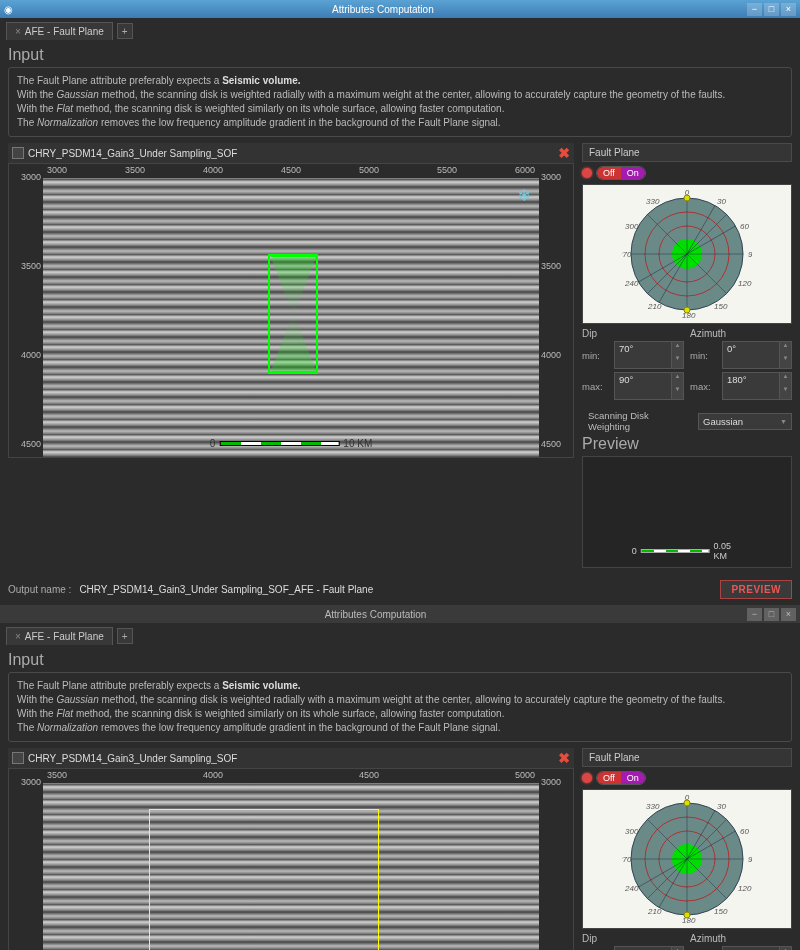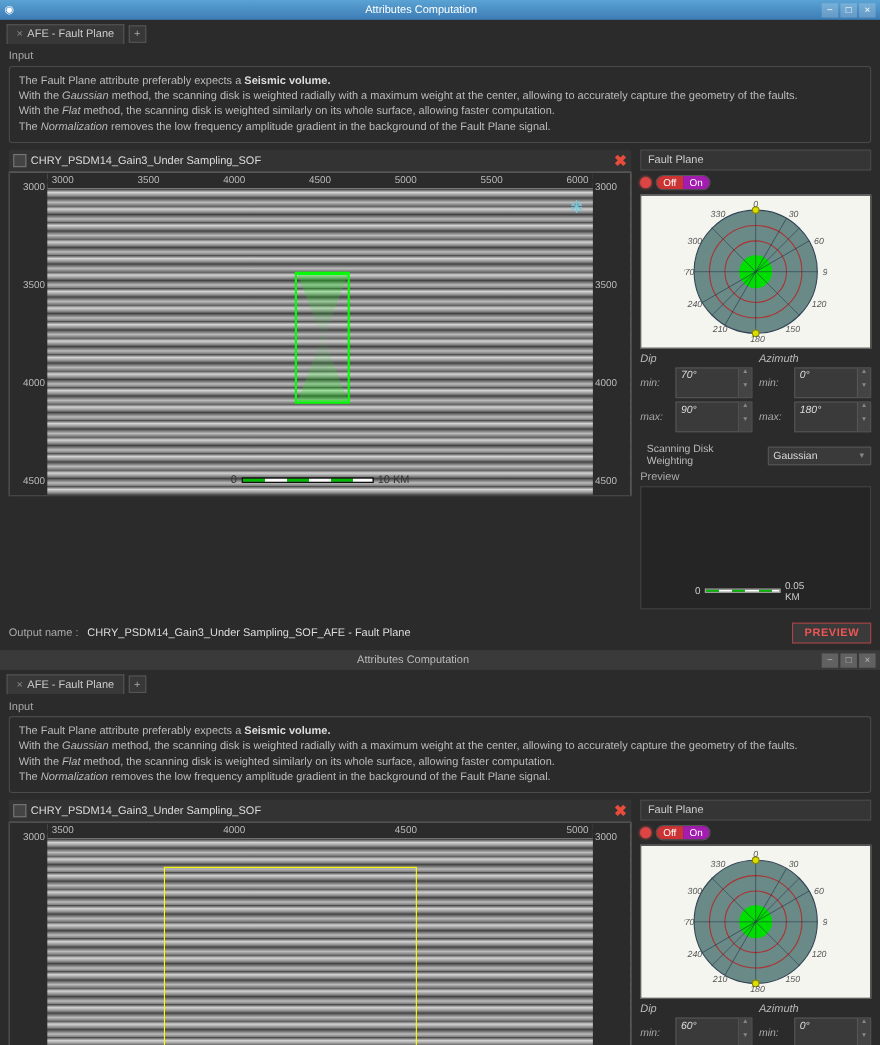--- a/index.html
+++ b/index.html
@@ -9,21 +9,21 @@
 .titlebar .title { flex: 1; text-align: center; }
 .titlebar .win-btns { display: flex; gap: 2px; }
 .titlebar .win-btn { width: 15px; height: 13px; background: rgba(255,255,255,0.2); display: flex; align-items: center; justify-content: center; cursor: pointer; font-size: 9px; }
 .titlebar.dark { background: #3a3a3a; color: #bbb; }
 .window { background: #2b2b2b; }
 .tabs { display: flex; align-items: center; padding: 4px 6px 0; gap: 4px; }
 .tab { background: #383838; border: 1px solid #555; border-bottom: none; padding: 3px 8px; font-size: 10px; display: flex; align-items: center; gap: 4px; }
 .tab .close { cursor: pointer; color: #888; font-size: 10px; }
 .tab-add { background: #383838; border: 1px solid #555; width: 16px; height: 16px; display: flex; align-items: center; justify-content: center; cursor: pointer; color: #aaa; }
 .content { padding: 6px 8px; }
-.section-label { color: #aaa; font-size: 10px; margin-bottom: 3px; }
+.section-label { color: #aaa; font-size: 16px; margin-bottom: 3px; }
 .info-box { border: 1px solid #4a4a4a; border-radius: 3px; padding: 6px 8px; font-size: 10px; line-height: 1.4; color: #bbb; margin-bottom: 6px; }
 .info-box b { color: #ddd; font-weight: bold; }
 .info-box i { font-style: italic; }
 .main-row { display: flex; gap: 8px; }
 .left-panel { flex: 1; }
 .right-panel { width: 210px; }
 .viewer-header { display: flex; align-items: center; background: #333; padding: 2px 4px; gap: 4px; }
 .viewer-header .expand { width: 12px; height: 12px; border: 1px solid #777; background: #444; cursor: pointer; }
 .viewer-header .vtitle { flex: 1; font-size: 10px; color: #ddd; }
 .viewer-header .vclose { color: #e74c3c; font-size: 14px; font-weight: bold; cursor: pointer; }
@@ -45,21 +45,21 @@
 .group-title { background: #353535; padding: 3px 6px; font-size: 10px; color: #ccc; border: 1px solid #4a4a4a; }
 .toggle-row { display: flex; align-items: center; gap: 4px; padding: 4px 0; }
 .toggle { display: flex; border-radius: 8px; overflow: hidden; border: 1px solid #555; }
 .toggle span { padding: 1px 6px; font-size: 9px; }
 .toggle .off { background: #c33; color: #fff; }
 .toggle .on { background: #a21caf; color: #fff; }
 .led { width: 10px; height: 10px; border-radius: 50%; background: #d44; box-shadow: 0 0 3px #f55; }
 .compass { background: #f5f5f0; height: 140px; border: 1px solid #444; display: flex; align-items: center; justify-content: center; position: relative; }
 .compass-svg { width: 130px; height: 130px; }
 .param-row { display: flex; gap: 6px; padding: 4px 0; }
-.param-col { flex: 1; font-style: italic; }
+.param-col { flex: 1; }
 .param-col .plabel { font-size: 10px; color: #bbb; margin-bottom: 2px; }
 .spin-row { display: flex; align-items: center; gap: 4px; margin-bottom: 3px; }
 .spin-row .slabel { width: 28px; font-size: 9.5px; color: #aaa; }
 .spinbox { flex: 1; display: flex; background: #3a3a3a; border: 1px solid #555; height: 28px; }
 .spinbox .sval { flex: 1; padding: 1px 4px; font-size: 9.5px; color: #ddd; }
 .spinbox .sarrows { width: 12px; display: flex; flex-direction: column; border-left: 1px solid #555; }
 .spinbox .sarrows span { flex: 1; font-size: 6px; text-align: center; color: #888; background: #444; cursor: pointer; }
 .field-row { display: flex; align-items: center; padding: 3px 0; gap: 6px; }
 .field-row .flabel { width: 110px; font-size: 9.5px; color: #bbb; padding-left: 6px; }
 .combo { flex: 1; background: #3a3a3a; border: 1px solid #555; padding: 2px 4px; font-size: 9.5px; color: #ddd; display: flex; justify-content: space-between; align-items: center; cursor: pointer; }

